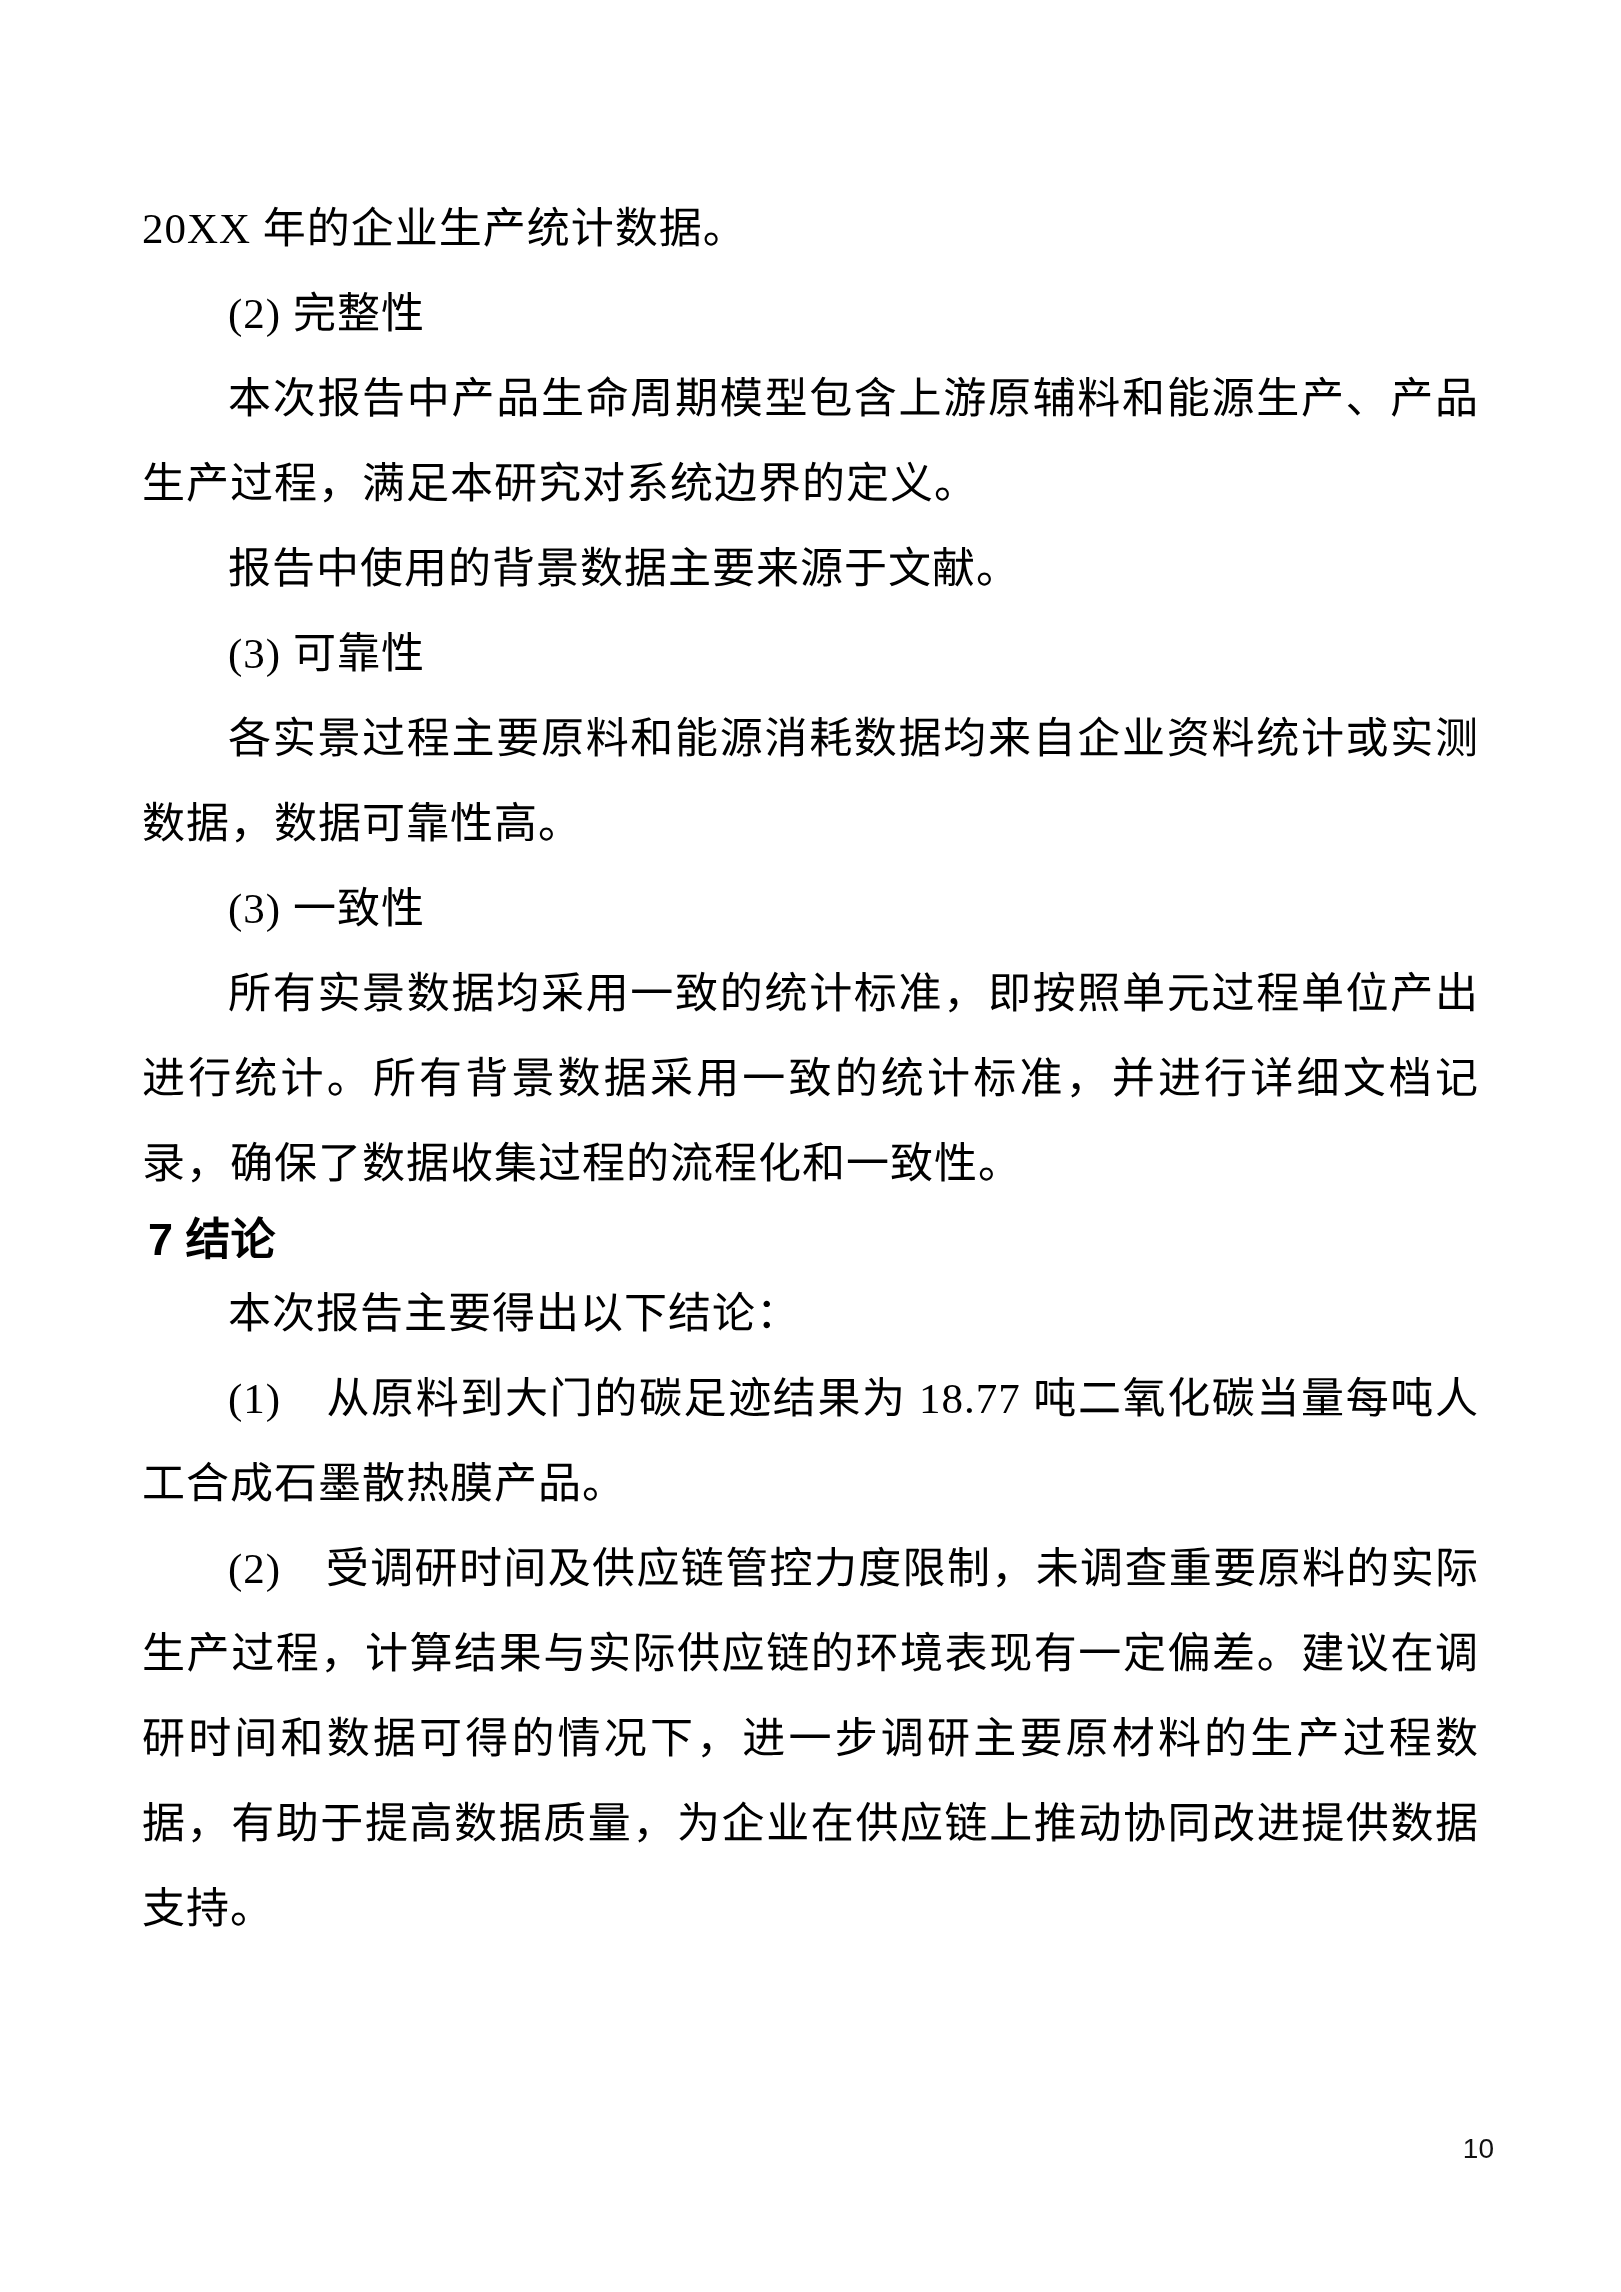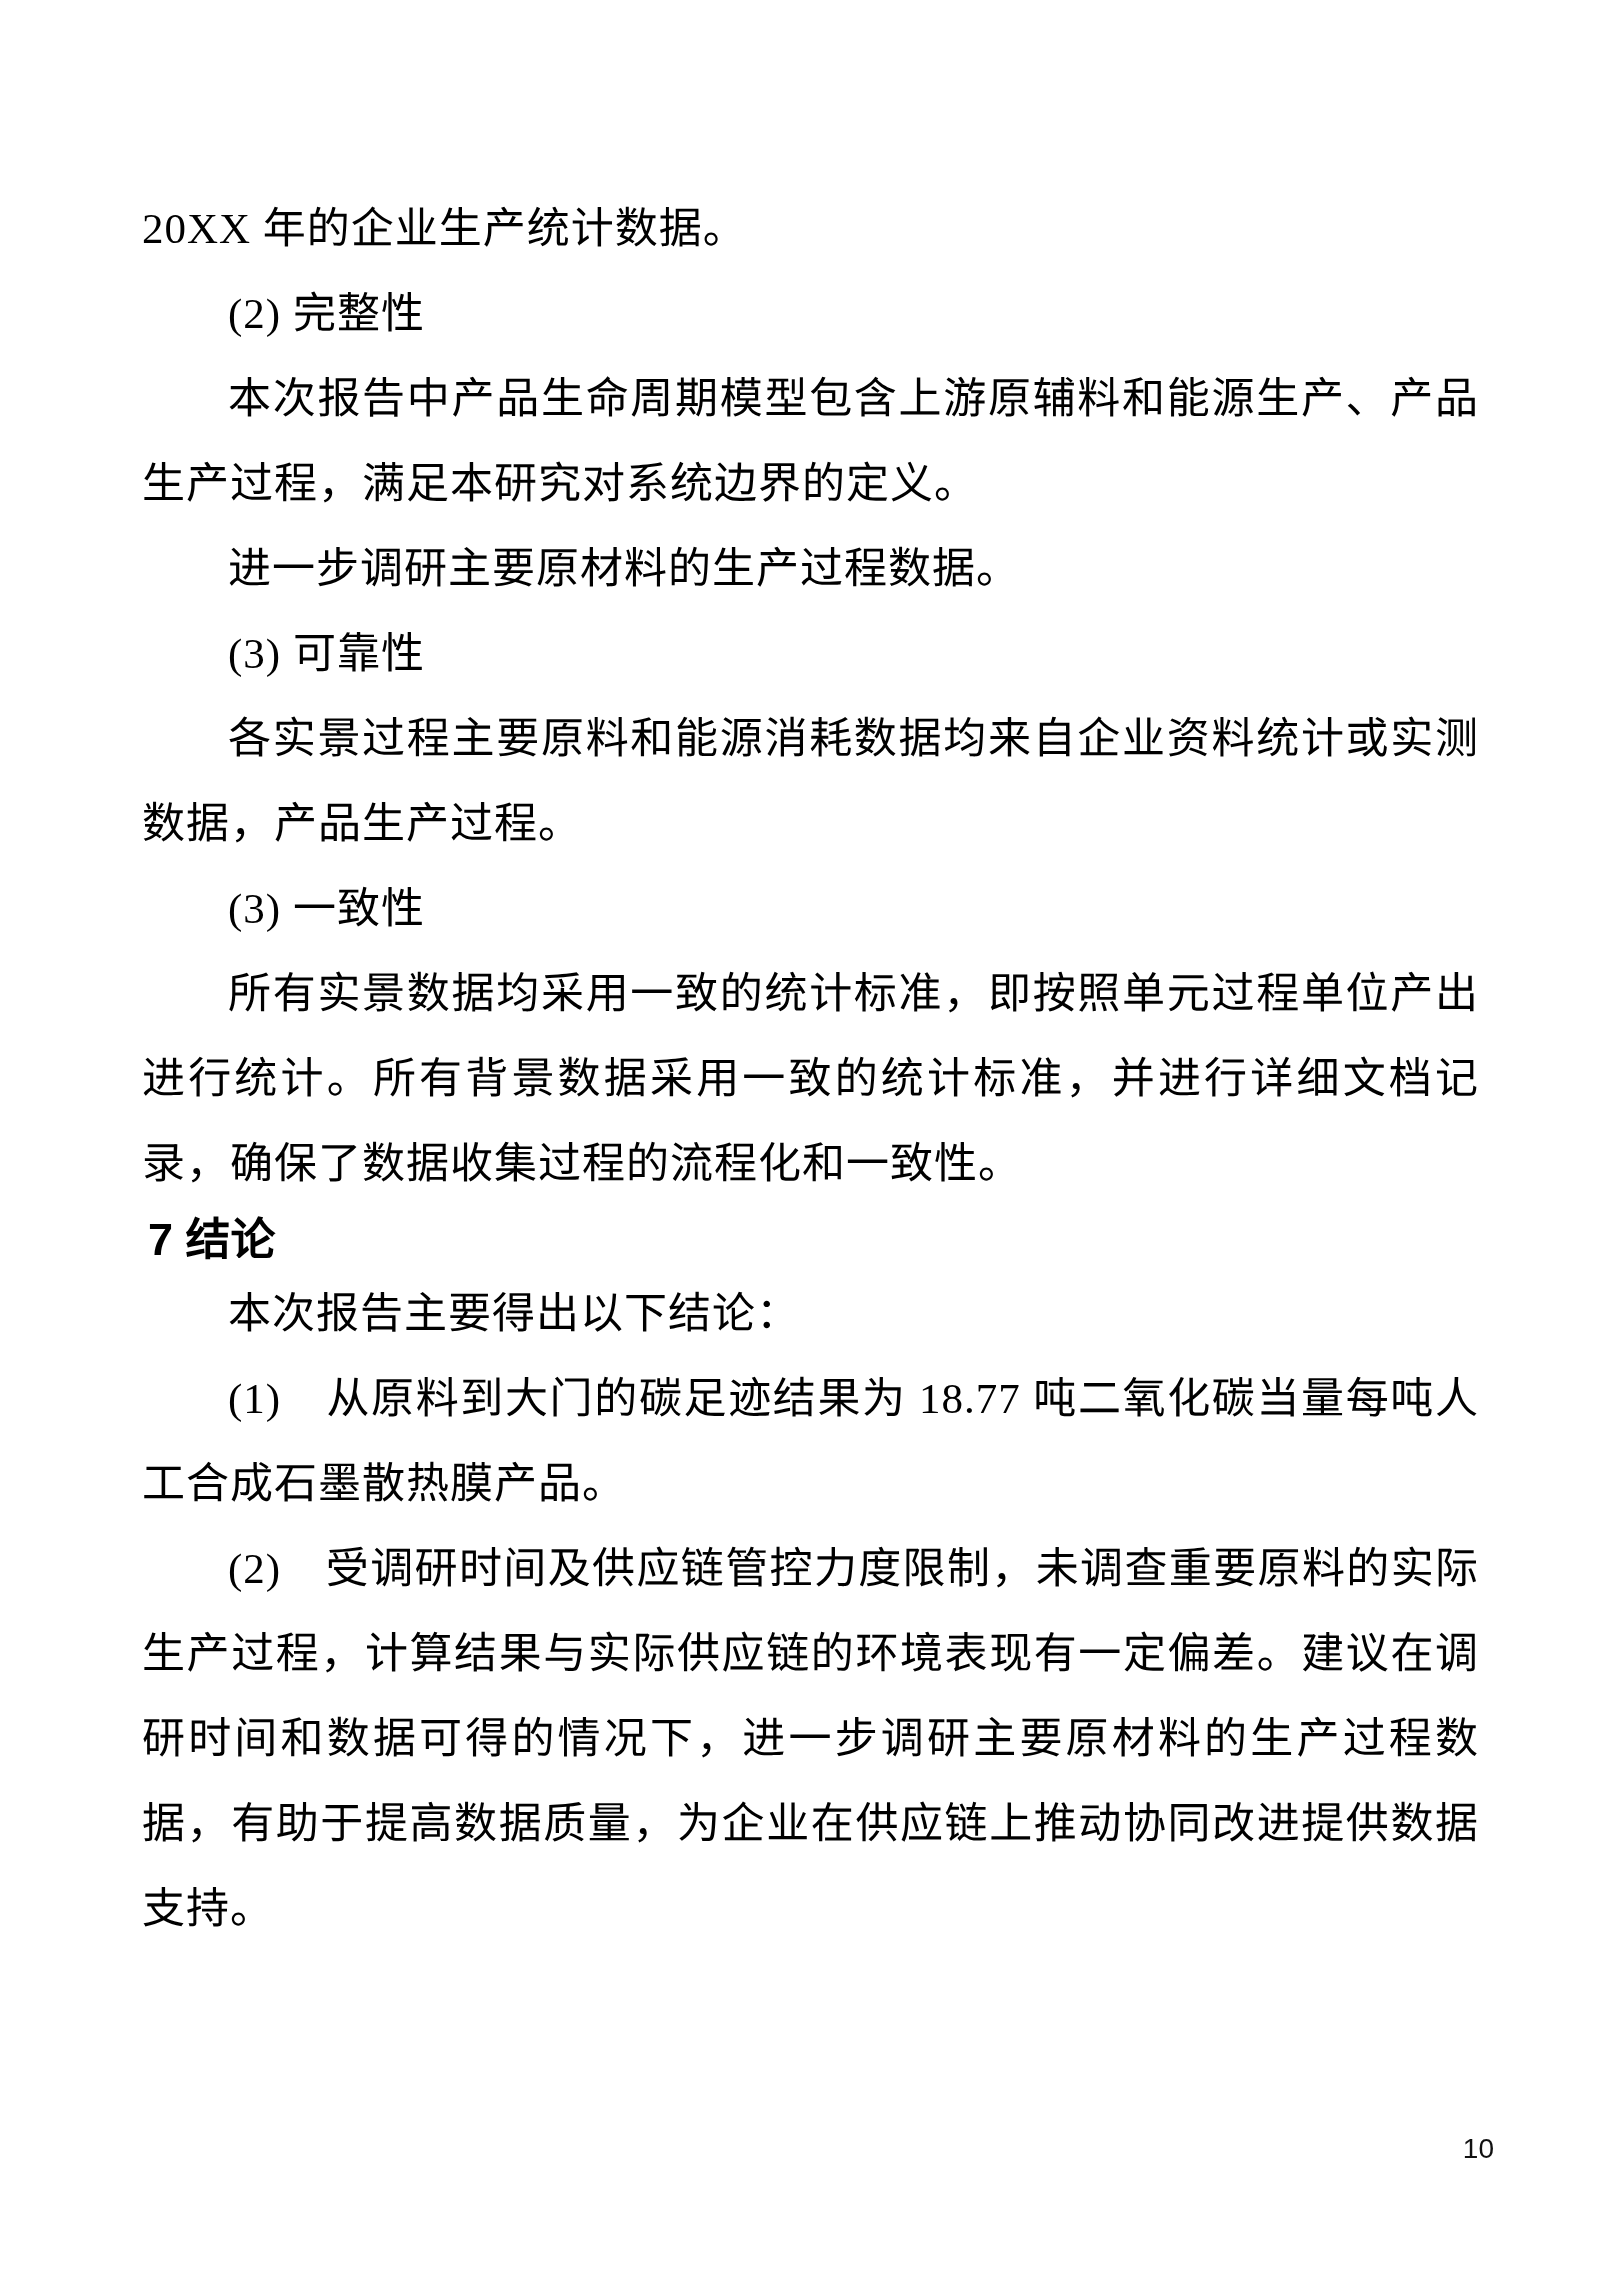--- a/index.html
+++ b/index.html
@@ -60,23 +60,23 @@
 </style>
 </head>
 <body>
 
 <div class="page">
   <div class="content">
 
   <p class="para">20XX 年的企业生产统计数据。</p>
       <p class="para indent">(2) 完整性</p>
       <p class="para indent">本次报告中产品生命周期模型包含上游原辅料和能源生产、产品生产过程，满足本研究对系统边界的定义。</p>
-      <p class="para indent">进一步调研主要原材料的生产过程数据。</p>
+      <p class="para indent">报告中使用的背景数据主要来源于文献。</p>
       <p class="para indent">(3) 可靠性</p>
-      <p class="para indent">各实景过程主要原料和能源消耗数据均来自企业资料统计或实测数据，产品生产过程。</p>
+      <p class="para indent">各实景过程主要原料和能源消耗数据均来自企业资料统计或实测数据，数据可靠性高。</p>
       <p class="para indent">(3) 一致性</p>
       <p class="para indent">所有实景数据均采用一致的统计标准，即按照单元过程单位产出进行统计。所有背景数据采用一致的统计标准，并进行详细文档记录，确保了数据收集过程的流程化和一致性。</p>
       <h2 class="section-heading">7 结论</h2>
       <p class="para indent">本次报告主要得出以下结论：</p>
       <p class="para indent">(1)　从原料到大门的碳足迹结果为 18.77 吨二氧化碳当量每吨人工合成石墨散热膜产品。</p>
       <p class="para indent">(2)　受调研时间及供应链管控力度限制，未调查重要原料的实际生产过程，计算结果与实际供应链的环境表现有一定偏差。建议在调研时间和数据可得的情况下，进一步调研主要原材料的生产过程数据，有助于提高数据质量，为企业在供应链上推动协同改进提供数据支持。</p>
     </div>
   <div class="footer">
     <span class="page-number">10</span>
   </div>

